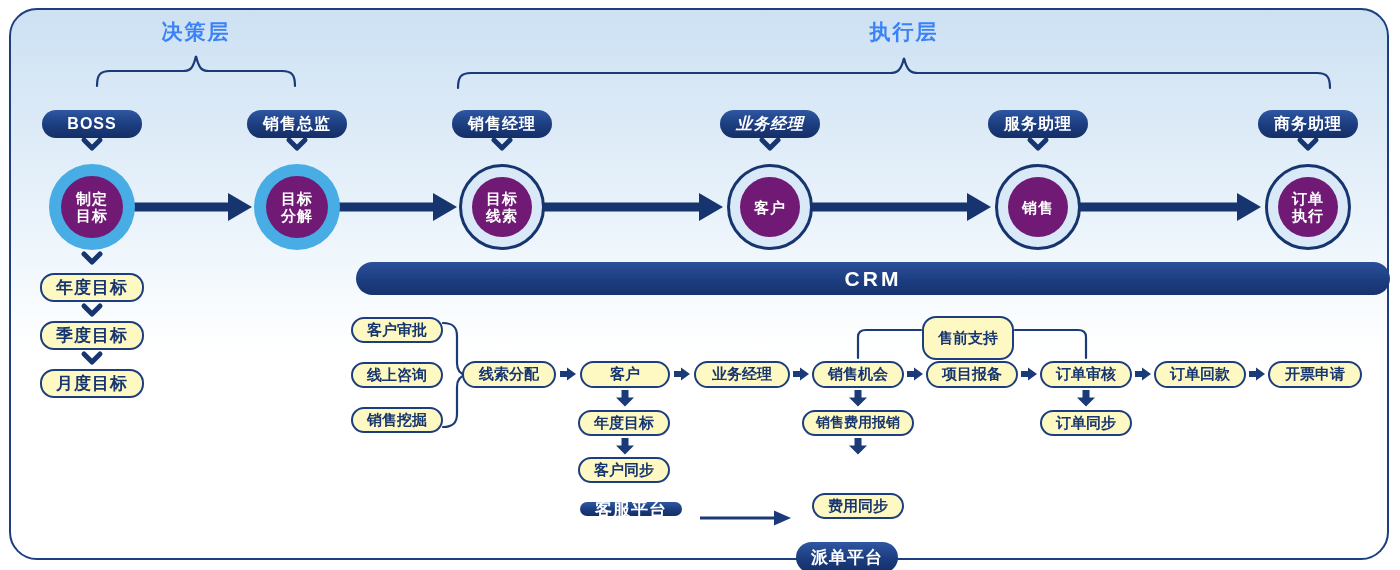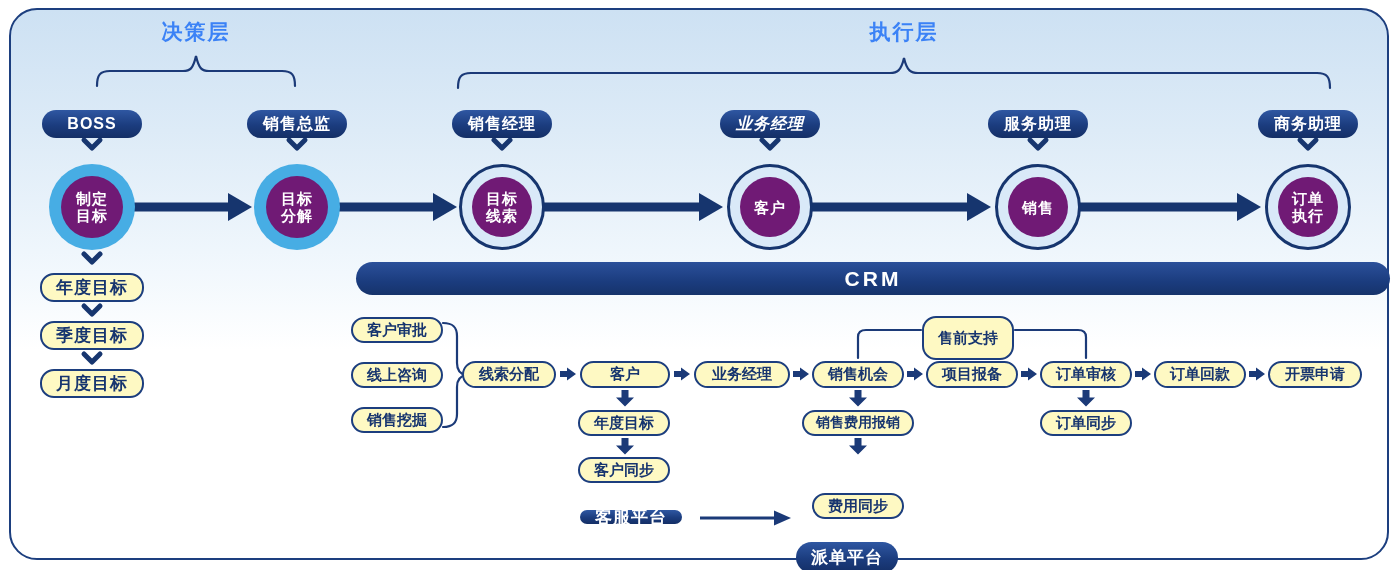--- a/index.html
+++ b/index.html
@@ -170,15 +170,15 @@
   <div class="el opill flowpill" style="left:922px;top:316px;width:92px;height:44px;">售前支持</div>
 
   <div class="el opill flowpill" style="left:578px;top:410px;width:92px;height:26px;">年度目标</div>
   <div class="el opill flowpill" style="left:578px;top:457px;width:92px;height:26px;">客户同步</div>
 
   <div class="el opill flowpill" style="left:802px;top:410px;width:112px;height:26px;font-size:14px;">销售费用报销</div>
   <div class="el opill flowpill" style="left:812px;top:457px;width:92px;height:26px;margin-top:36px;">费用同步</div>
 
   <div class="el opill flowpill" style="left:1040px;top:410px;width:92px;height:26px;">订单同步</div>
 
-  <div class="el platform" style="left:580px;top:502px;width:102px;height:14px;margin-top:8px;">客服平台</div>
+  <div class="el platform" style="left:580px;top:502px;width:102px;height:14px;">客服平台</div>
   <div class="el platform" style="left:796px;top:502px;width:102px;height:31px;margin-top:40px;">派单平台</div>
 </div>
 
 </body></html>

